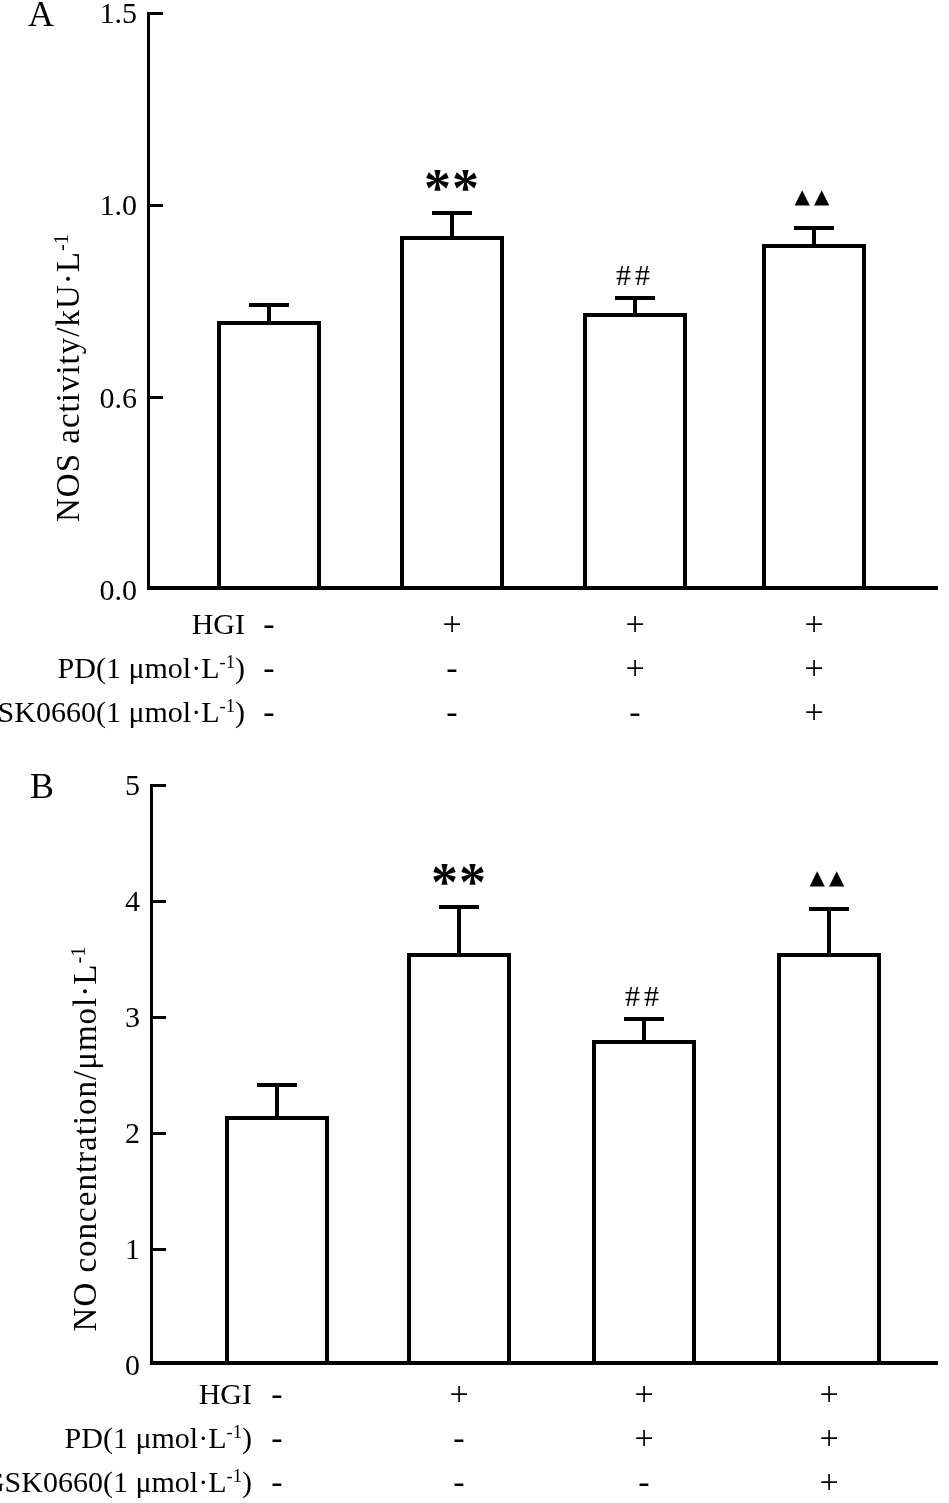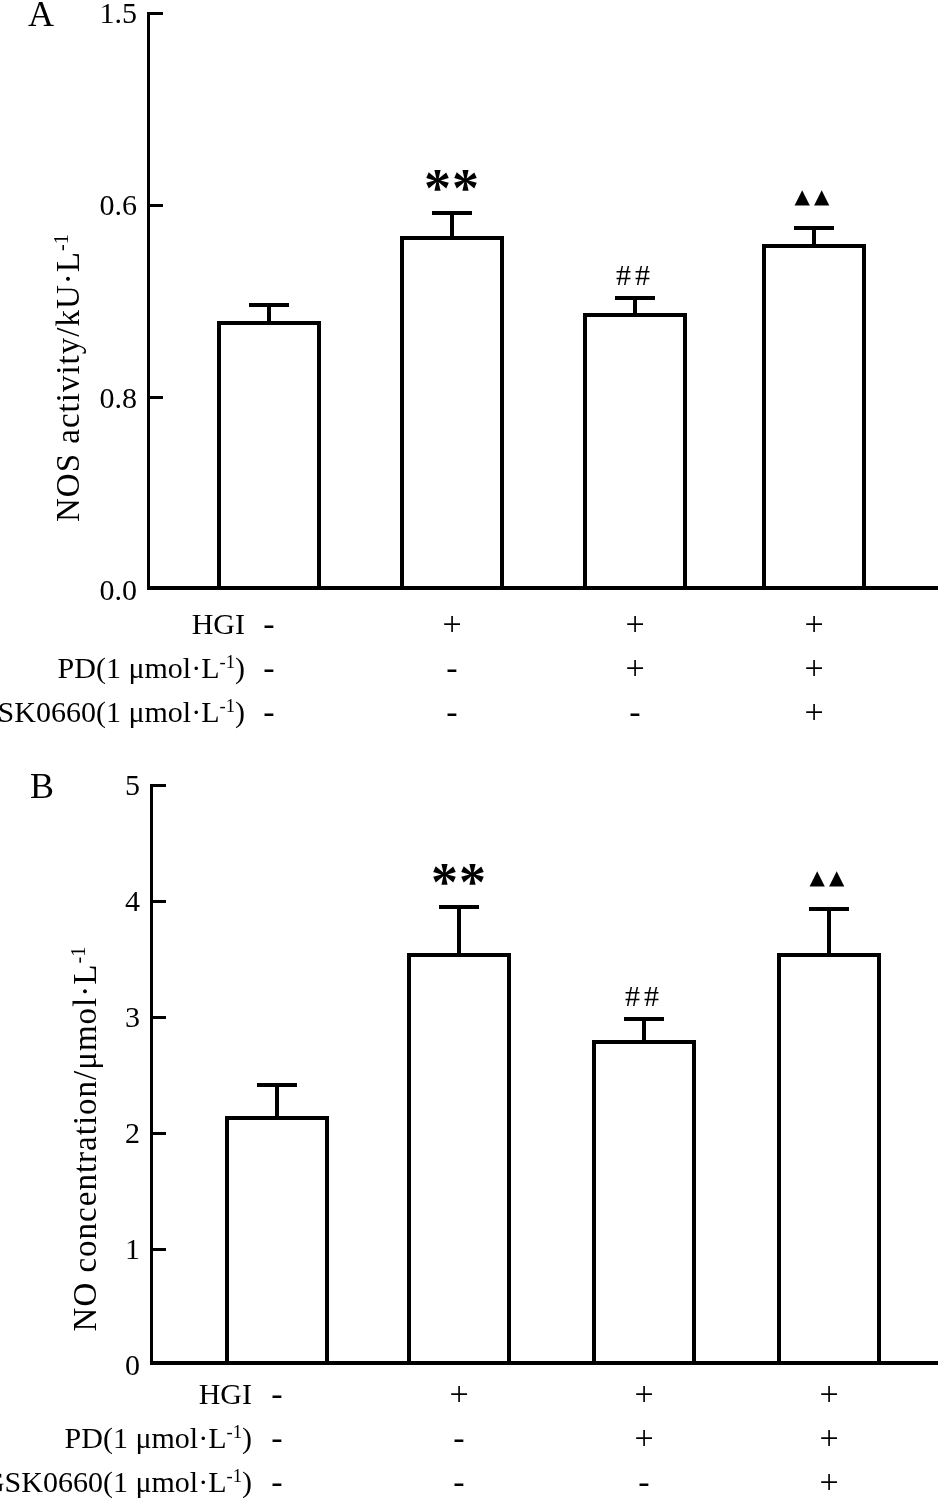--- a/index.html
+++ b/index.html
@@ -98,23 +98,23 @@
 
   <div class="ytitle a"><span>NOS activity/kU·L</span><span class="sup">-1</span></div>
 
   <div class="ytitle b"><span>NO concentration/μmol·L</span><span class="sup">-1</span></div>
 
   <div class="plot a">
     <div class="axis-y"></div>
     <div class="axis-x"></div>
   <div class="ytick-label" style="right: 801px; top: 561px;">0.0</div>
       <div class="ytick-mark" style="top: 383.167px; background: rgb(0, 0, 0);"></div>
-      <div class="ytick-label" style="right: 801px; top: 368.667px;">0.8</div>
+      <div class="ytick-label" style="right: 801px; top: 368.667px;">0.6</div>
       <div class="ytick-mark" style="top: 190.833px; background: rgb(0, 0, 0);"></div>
-      <div class="ytick-label" style="right: 801px; top: 176.333px;">0.6</div>
+      <div class="ytick-label" style="right: 801px; top: 176.333px;">1.0</div>
       <div class="ytick-mark" style="top: -1.5px; background: rgb(0, 0, 0);"></div>
       <div class="ytick-label" style="right: 801px; top: -16px;">1.5</div>
       <div class="bar" style="left: 70px; width: 104px; height: 269.267px; border-color: rgb(0, 0, 0); background: rgb(255, 255, 255);"></div>
       <div class="err-stem" style="left: 120px; bottom: 267.267px; height: 17.3867px; background: rgb(0, 0, 0);"></div>
       <div class="err-cap" style="left: 102px; bottom: 282.653px; background: rgb(0, 0, 0);"></div>
       <div class="bar" style="left: 253px; width: 104px; height: 353.893px; border-color: rgb(0, 0, 0); background: rgb(255, 255, 255);"></div>
       <div class="err-stem" style="left: 303px; bottom: 351.893px; height: 25.08px; background: rgb(0, 0, 0);"></div>
       <div class="err-cap" style="left: 285px; bottom: 374.973px; background: rgb(0, 0, 0);"></div>
       <div class="sym sym-star" style="left: 235px; top: 155.027px;">**</div>
       <div class="bar" style="left: 436px; width: 104px; height: 276.96px; border-color: rgb(0, 0, 0); background: rgb(255, 255, 255);"></div>

